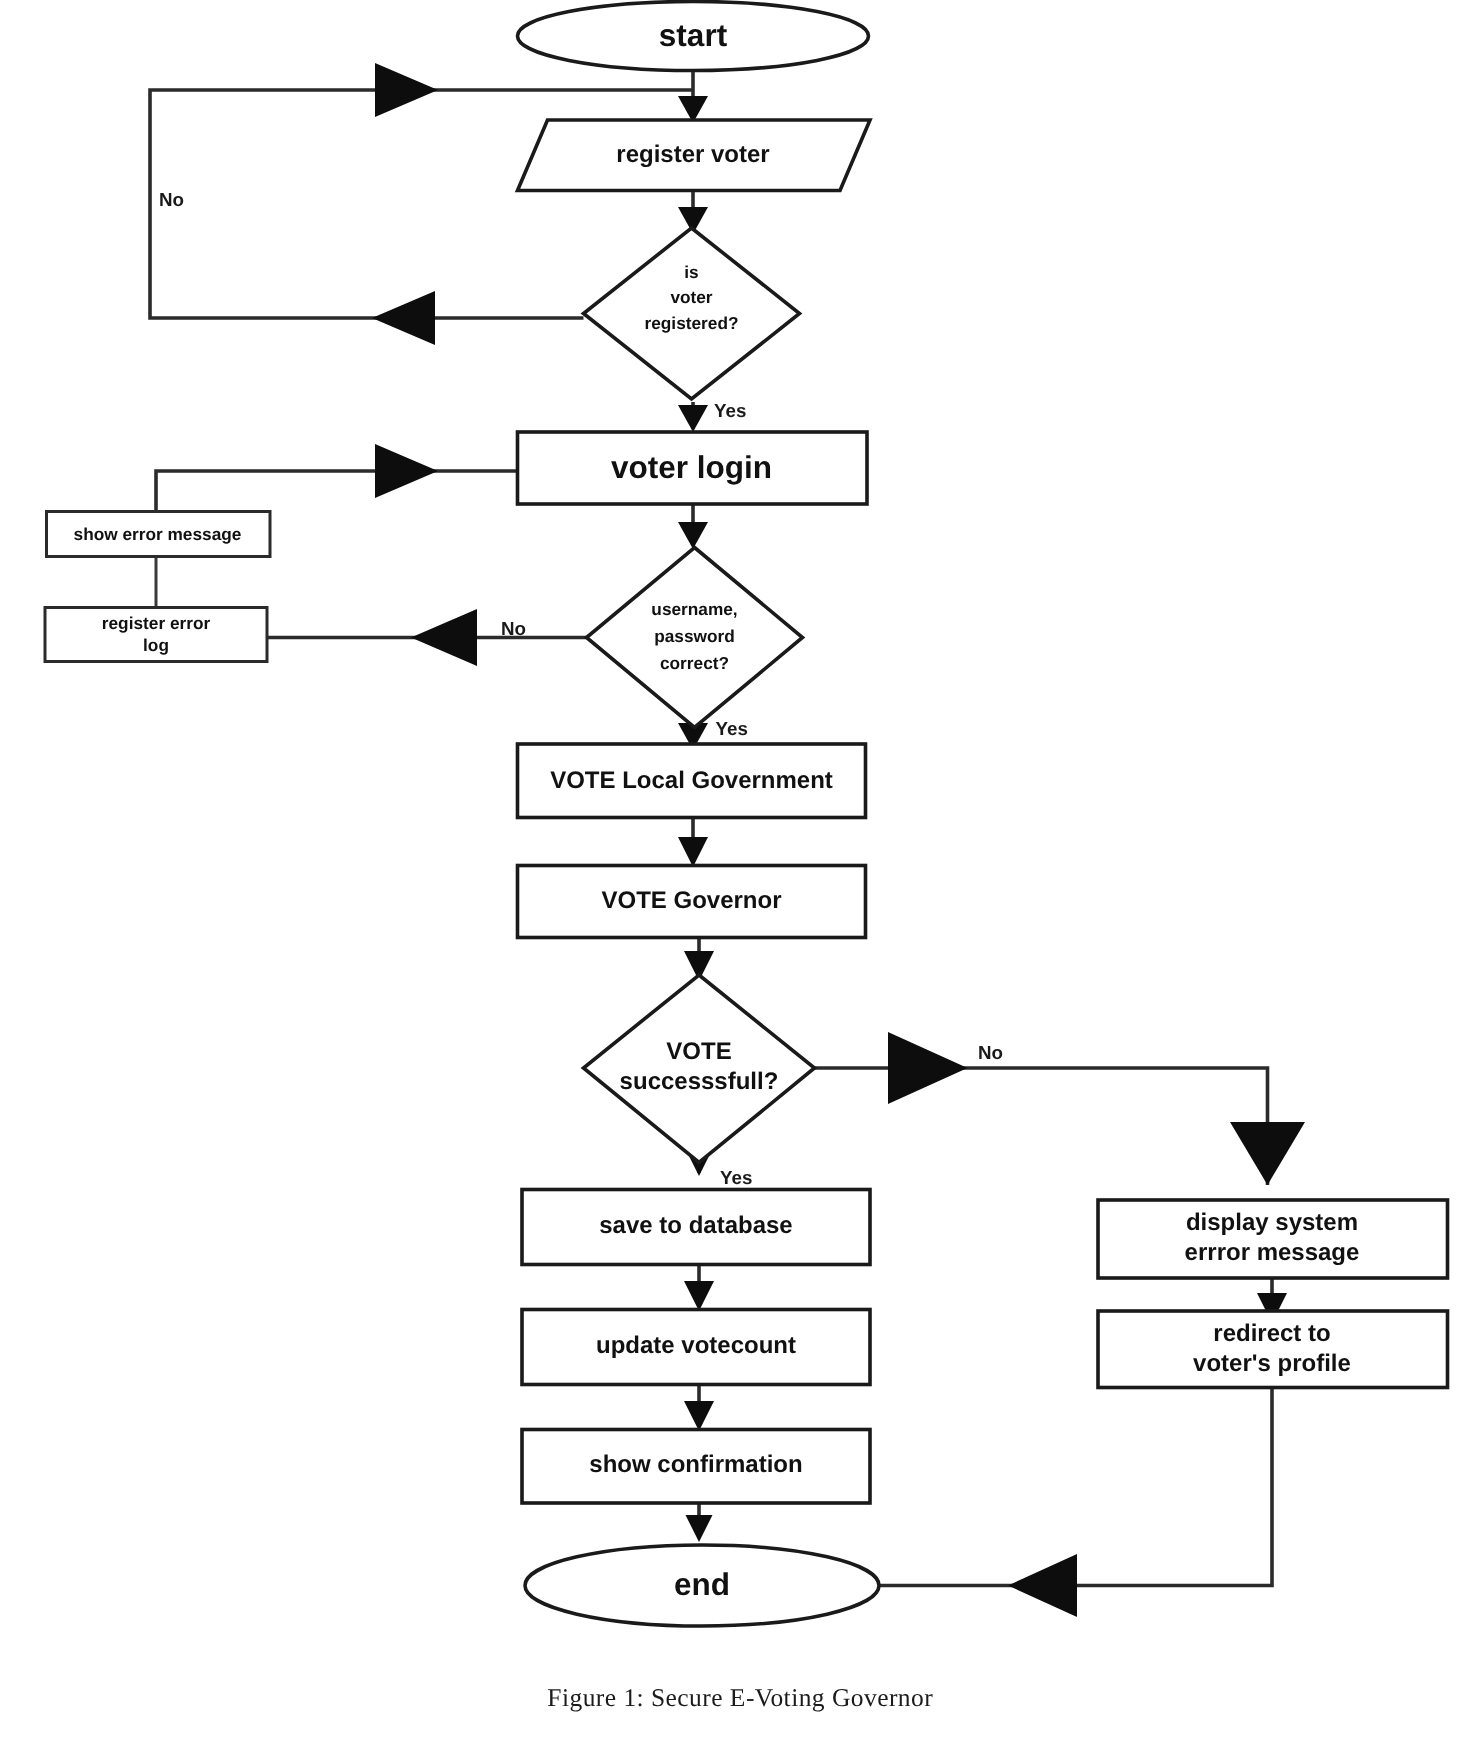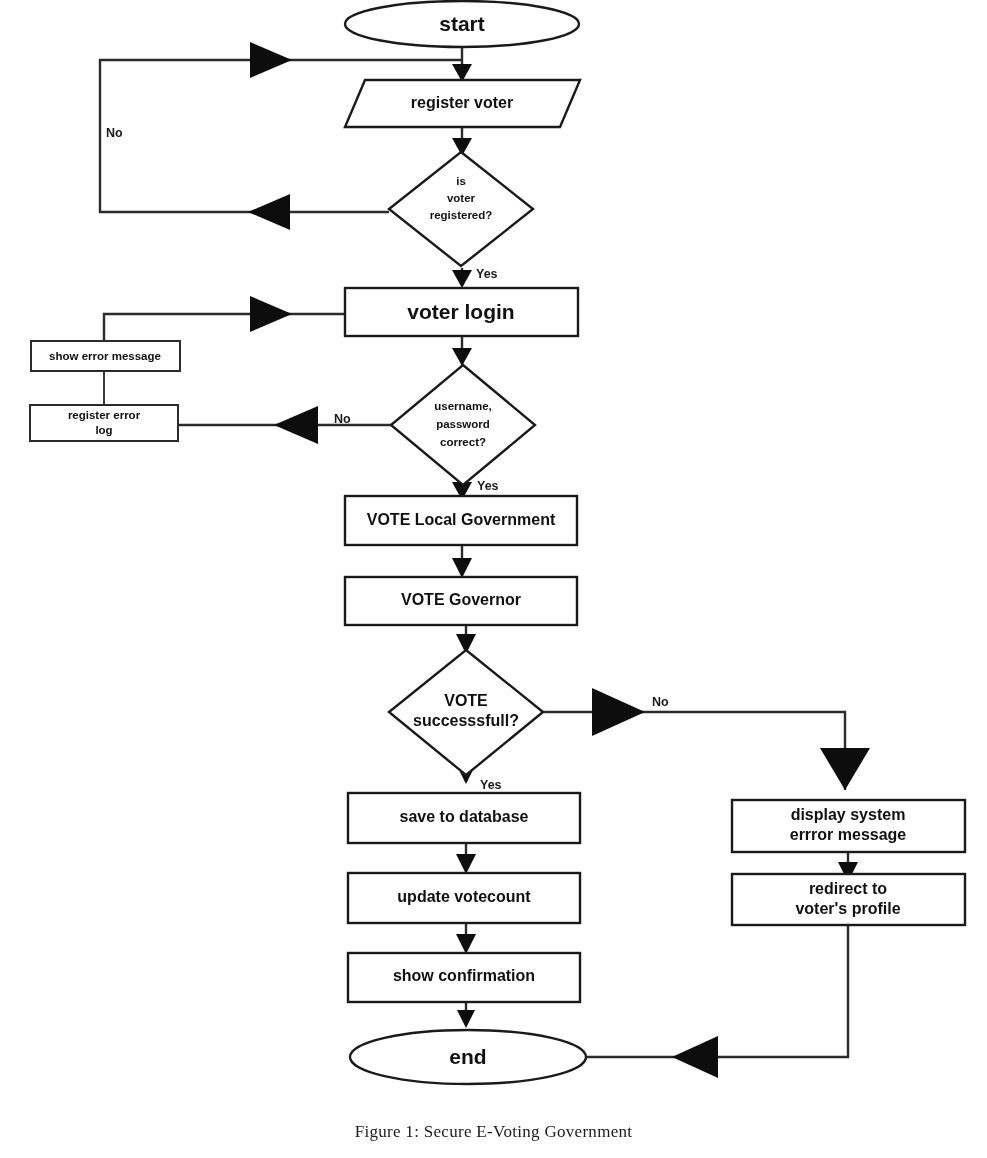--- a/index.html
+++ b/index.html
@@ -269,14 +269,14 @@
       <text class="node-label label-md" x="848" y="910">voter's profile</text>
     </g>
 
     <g>
       <ellipse class="shape" cx="468" cy="1057" rx="118" ry="27"></ellipse>
       <text class="node-label label-lg" x="468" y="1058">end</text>
     </g>
 
   </svg>
 
-  <div class="caption">Figure 1:  Secure E-Voting Government</div>
+  <div class="caption">Figure 1:  Secure E-Voting Governor</div>
 </div>
 
 </body></html>

